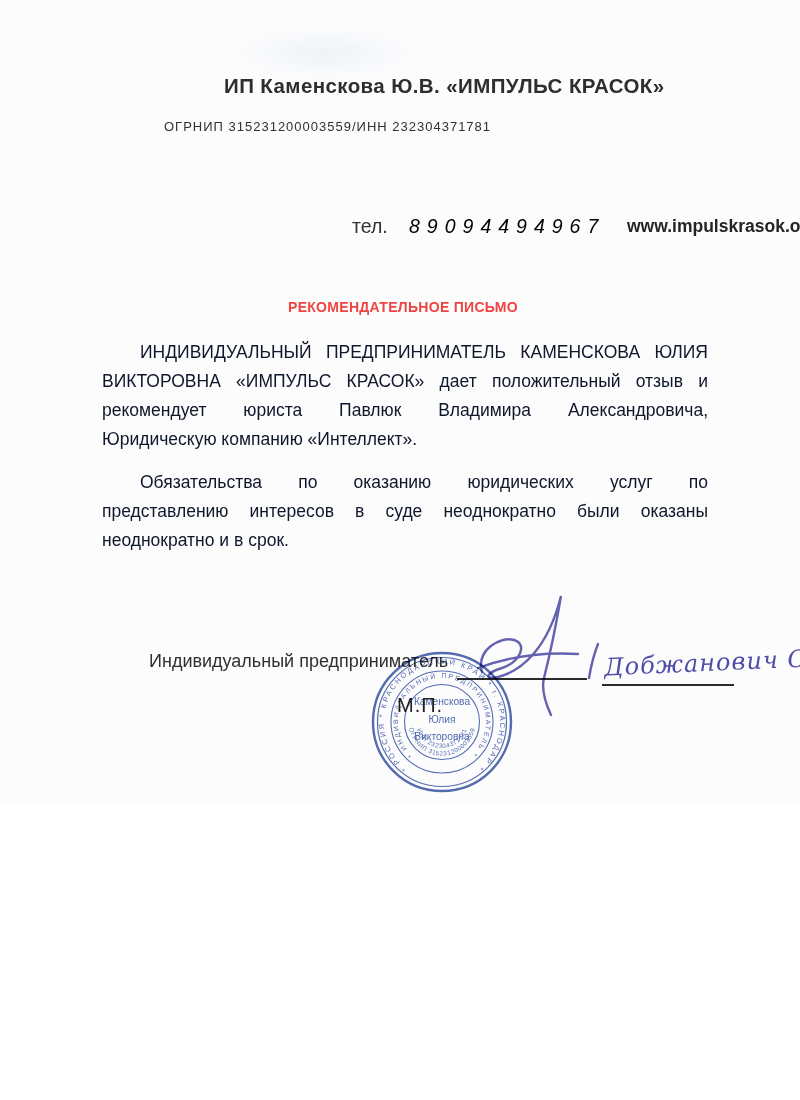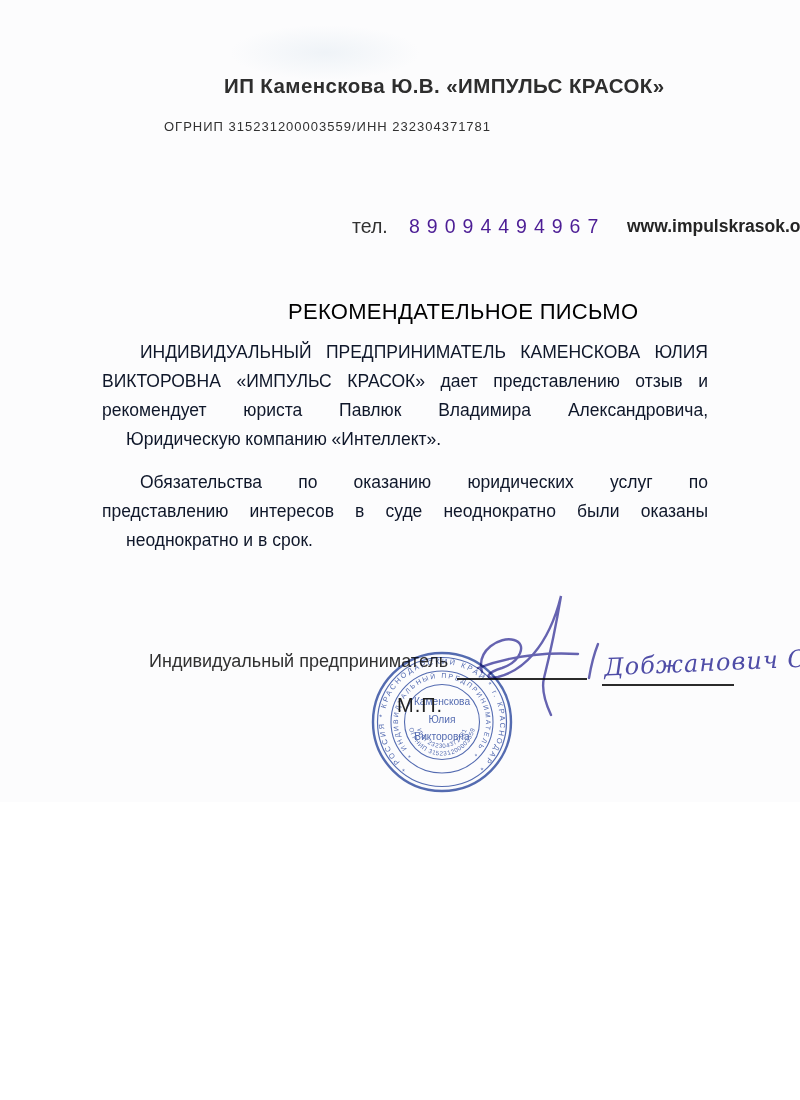--- a/index.html
+++ b/index.html
@@ -12,33 +12,33 @@
     font-family: "Liberation Sans", sans-serif;
     color: #343434;
   }
   .abs { position: absolute; white-space: nowrap; }
 
   
   .hdr1 { left:224px; top:74px;  font-size:20.5px; font-weight:700; letter-spacing:.4px; color:#2e2e2e; }
   .hdr2 { left:164px; top:119px; font-size:13px; letter-spacing:1px; color:#313131; }
   .hdr3 { left:158px; top:166px; font-size:19.5px; letter-spacing:.4px; color:#313131; }
   .phl  { left:352px; top:215px; font-size:19.5px; color:#313131; }
-  .phn  { left:409px; top:215px; font-size:19.5px; letter-spacing:7px; color:#4c1d95; }
+  .phn  { left:409px; top:215px; font-size:19.5px; letter-spacing:7px; color:#000000;font-style:italic; }
   .web  { left:583px; top:216px; font-size:17.5px; font-weight:700; color:#242424;margin-left:44px; }
 
   
-  .title { left:288px; top:299px; font-size:22px; font-weight:400; letter-spacing:.3px; color:#000000; }
+  .title { left:288px; top:299px; font-size:14px; font-weight:700; letter-spacing:.3px; color:#ef4444; }
 
   
   .para { position:absolute; left:102px; width:606px; font-size:17.5px; line-height:29px; color:#0f172a; }
   .p1 { top:338px; }
   .p2 { top:468px; }
   .pline { text-align: justify; text-align-last: justify; }
   .pline.first { text-indent: 38px; }
-  .pline.last  { text-align-last: left; margin-left: 24px; }
+  .pline.last  { text-align-last: left; }
 
   
   .siglabel { left:149px; top:651px; font-size:18px; color:#303030; }
   .sigline  { position:absolute; left:457px; top:678px; width:130px; height:0; border-top:2px solid #2b2b2b; }
   .nameline { position:absolute; left:602px; top:684px; width:132px; height:0; border-top:2px solid #2b2b2b; }
   .handname {
     left:604px; top:648px;
     font-family: "DejaVu Serif", serif;
     font-style: italic;
     font-size:24px;
@@ -72,21 +72,21 @@
   <div class="abs hdr1">ИП  Каменскова Ю.В. «ИМПУЛЬС КРАСОК»</div>
   <div class="abs hdr2">ОГРНИП 315231200003559/ИНН  232304371781</div>
   <div class="abs phl">тел.</div>
   <div class="abs phn">89094494967</div>
   <div class="abs web">www.impulskrasok.org</div>
 
   <div class="abs title">РЕКОМЕНДАТЕЛЬНОЕ ПИСЬМО</div>
 
   <div class="para p1">
     <div class="pline first">ИНДИВИДУАЛЬНЫЙ ПРЕДПРИНИМАТЕЛЬ КАМЕНСКОВА ЮЛИЯ</div>
-    <div class="pline">ВИКТОРОВНА «ИМПУЛЬС КРАСОК» дает представлению отзыв и</div>
+    <div class="pline">ВИКТОРОВНА «ИМПУЛЬС КРАСОК» дает положительный отзыв и</div>
     <div class="pline">рекомендует юриста Павлюк Владимира Александровича,</div>
     <div class="pline last">Юридическую компанию «Интеллект».</div>
   </div>
 
   <div class="para p2">
     <div class="pline first">Обязательства по оказанию юридических услуг по</div>
     <div class="pline">представлению интересов в суде неоднократно были оказаны</div>
     <div class="pline last">неоднократно и в срок.</div>
   </div>
 

